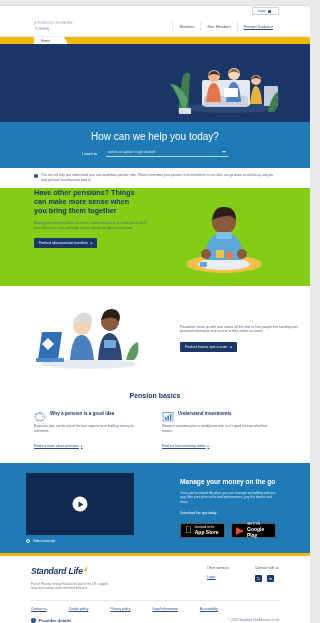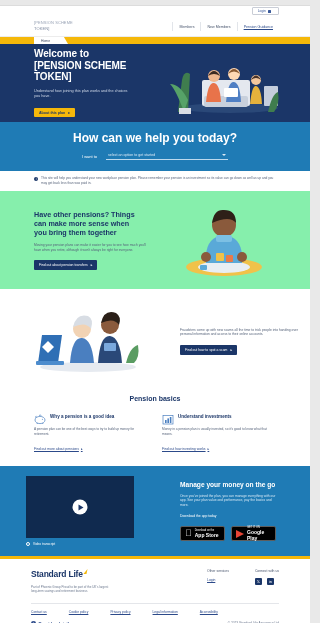--- a/index.html
+++ b/index.html
@@ -78,21 +78,21 @@
   }
   .hero-btn .arw { font-size: 3.6px; }
   .hero-art {
     position: absolute; right: 24px; top: 6px; width: 118px; height: 68px;
   }
 
   
   .helpband {
     background: #1f7bb5; padding: 9px 0 11px 0; text-align: center;
   }
-  .help-title { color: #ffffff; font-size: 12px; font-weight: bold; }
+  .help-title { color: #ffffff; font-size: 10px; font-weight: normal; }
   .help-row {
     margin-top: 7px; display: flex; align-items: center;
     justify-content: center; gap: 9px;
   }
   .help-label { color: #ffffff; font-size: 4px; }
   .help-select {
     width: 122px; border: none; border-bottom: 1px solid #bcd9ee;
     background: transparent; color: #dbe9f5; font-size: 3.6px;
     padding: 1px 2px 2px 2px; position: relative;
     display: flex; align-items: center; justify-content: space-between;
@@ -107,21 +107,21 @@
   }
   .info-dot {
     width: 4px; height: 4px; border-radius: 50%; background: #1b3668;
     color: #fff; font-size: 3px; display: flex; align-items: center;
     justify-content: center; flex: 0 0 auto; margin-top: 0.5px;
   }
   .disclaimer p { font-size: 3.2px; line-height: 4.6px; color: #59657c; }
 
   
   .grey-sec {
-    background: #86efac; height: 98px; position: relative; display: flex; align-items: center;
+    background: #84cc16; height: 98px; position: relative; display: flex; align-items: flex-start;
   }
   .gs-text { padding-left: 34px; width: 140px; }
   .sec-title { color: #1b3668; font-size: 7.2px; font-weight: bold; line-height: 9px; }
   .sec-body { color: #56637a; font-size: 3.3px; line-height: 4.6px; margin-top: 6px; width: 118px; }
   .btn-navy {
     margin-top: 7px; display: inline-flex; align-items: center; gap: 3px;
     background: #1b3668; color: #ffffff; font-size: 3.4px;
     padding: 3px 5px; border-radius: 1px;
   }
   .gs-art { position: absolute; right: 34px; top: 10px; width: 104px; height: 80px; }
@@ -194,21 +194,21 @@
     color: #ffffff; font-size: 3.2px;
   }
   .vid-dot { width: 4px; height: 4px; border-radius: 50%; border: 0.8px solid #ffffff; }
 
   
   .yellow-div { height: 2.5px; background: #f5b80a; }
 
   
   .footer { background: #ffffff; padding: 10px 31px 0 31px; }
   .footer-top { display: flex; justify-content: space-between; }
-  .sl-logo { display: flex; align-items: flex-start; }
+  .sl-logo { display: flex; align-items: flex-start; font-style: italic; }
   .sl-name { color: #1b3668; font-size: 8.5px; font-weight: bold; letter-spacing: -0.2px; }
   .sl-tick {
     width: 0; height: 0; border-left: 3px solid transparent;
     border-bottom: 5px solid #f5b80a; margin-left: 1px; margin-top: 0.5px;
     transform: skewX(-12deg);
   }
   .sl-sub { color: #6d798f; font-size: 3px; line-height: 4.2px; margin-top: 6px; width: 80px; }
   .fcols { display: flex; gap: 26px; }
   .fcol-title { color: #46536b; font-size: 3.4px; margin-bottom: 5px; }
   .fcol-link { color: #2c4a8a; font-size: 3.4px; text-decoration: underline; }
@@ -257,28 +257,20 @@
       <div class="nav-link">New Members</div>
       <div class="nav-link last">Pension Guidance</div>
     </div>
   </div>
 
   <div class="crumb-bar">
     <div class="crumb-tab">Home</div>
   </div>
 
   <div class="hero">
-    <div class="hero-text">
-      <div class="hero-title">Welcome to [PENSION SCHEME TOKEN]</div>
-      <div class="hero-sub">Understand how joining this plan works and the choices you have.</div>
-      <div class="hero-btn">
-        <span>About this plan</span>
-        <span class="arw">▸</span>
-      </div>
-    </div>
     <div class="hero-art">
       <svg viewBox="0 0 118 68" width="118" height="68">
         <ellipse cx="62" cy="58" rx="48" ry="5" fill="#2a4878"></ellipse>
         <path d="M10 62 L14 30 Q16 20 22 24 L20 62 Z" fill="#3f7d4e"></path>
         <path d="M16 62 Q8 40 2 34 Q12 34 20 50 Z" fill="#56a268"></path>
         <rect x="11" y="58" width="12" height="6" fill="#d9dde5"></rect>
         <rect x="34" y="30" width="48" height="26" rx="2" fill="#e4e8ef"></rect>
         <rect x="36" y="46" width="44" height="11" rx="2" fill="#c8d0dc"></rect>
         <circle cx="46" cy="26" r="6" fill="#f0b88f"></circle>
         <path d="M40 26 Q46 16 52 26 Q46 22 40 26Z" fill="#3b2a22"></path>

